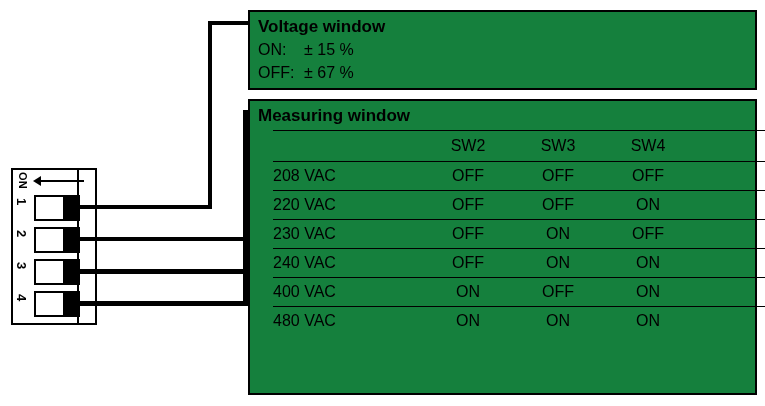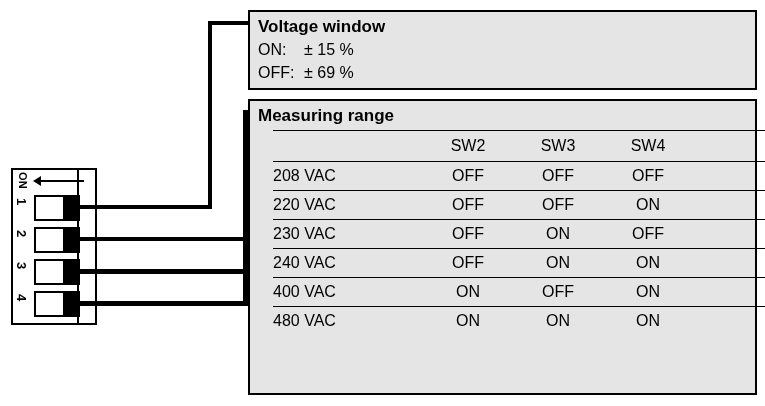--- a/index.html
+++ b/index.html
@@ -87,21 +87,21 @@
   .wire {
     position: absolute;
     background: #000;
   }
 
   
   .panel {
     position: absolute;
     border: 2px solid #000;
     box-sizing: border-box;
-    background: #e5e5e5;
+    background: #15803d;
   }
   #voltage-window {
     left: 248px;
     top: 10px;
     width: 509px;
     height: 80px;
     padding: 4px 0 0 8px;
   }
   #measuring-range {
     left: 248px;
@@ -196,26 +196,26 @@
 <div class="wire" style="left: 72px; top: 301px; width: 176px; height: 5px;"></div>
 
 <div class="panel" id="voltage-window">
   <div class="panel-title">Voltage window</div>
   <div class="vw-row">
     <span class="vw-label">ON:</span>
     <span class="vw-value">± 15 %</span>
   </div>
   <div class="vw-row">
     <span class="vw-label">OFF:</span>
-    <span class="vw-value">± 69 %</span>
+    <span class="vw-value">± 67 %</span>
   </div>
 </div>
 
 <div class="panel" id="measuring-range">
-  <div class="mr-title">Measuring range</div>
+  <div class="mr-title">Measuring window</div>
   <table class="mr-table">
     <thead>
       <tr>
         <th class="col-range"></th>
         <th class="col-sw">SW2</th>
         <th class="col-sw">SW3</th>
         <th class="col-sw">SW4</th>
         <th class="col-pad"></th>
       </tr>
     </thead>

